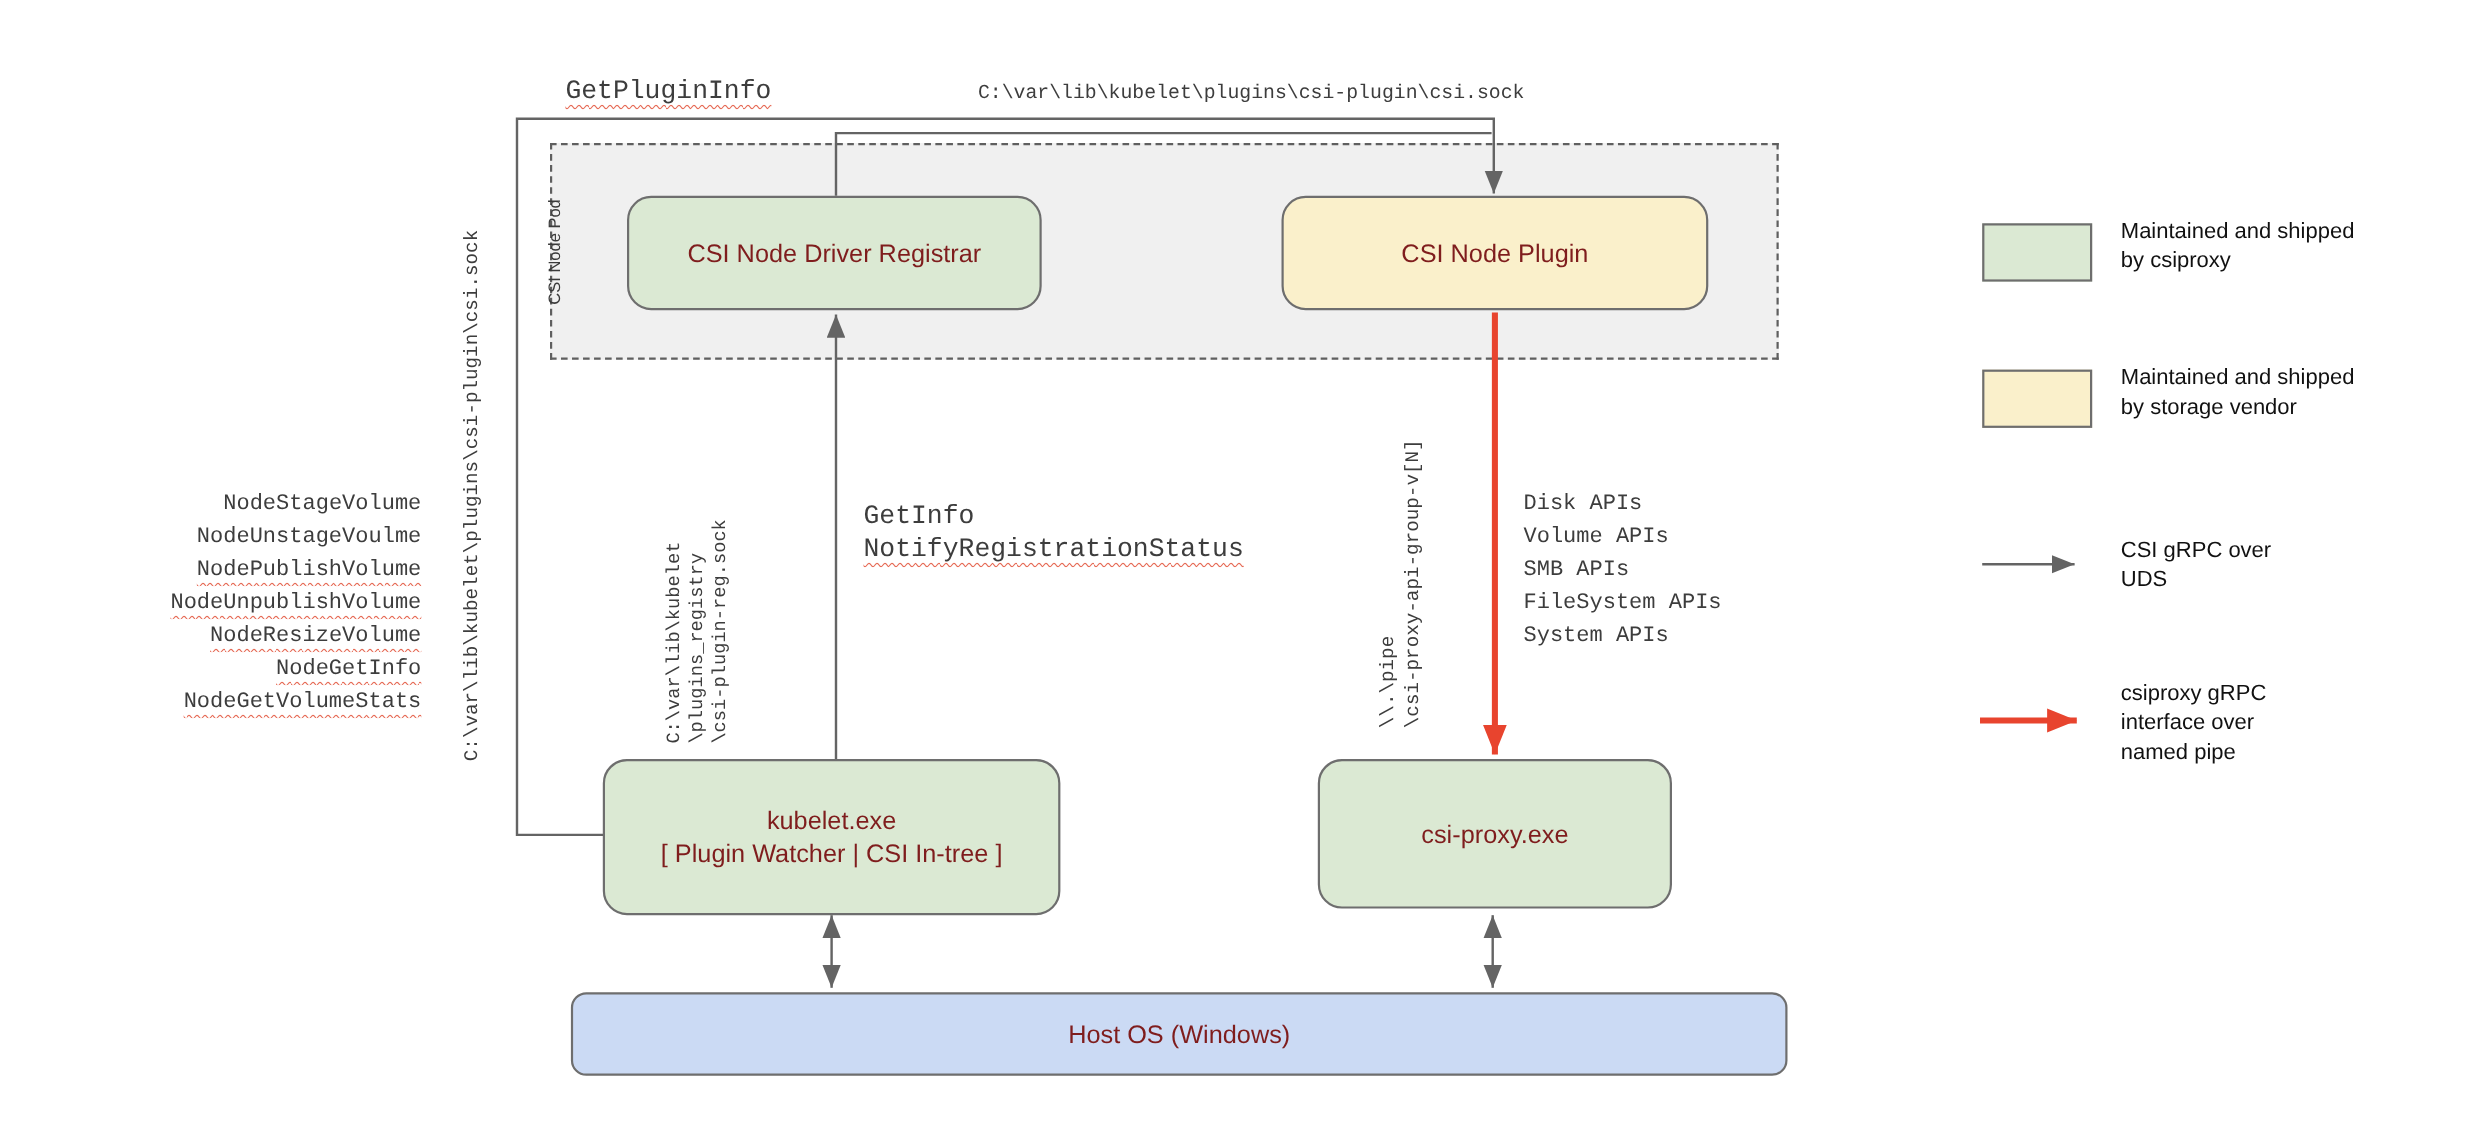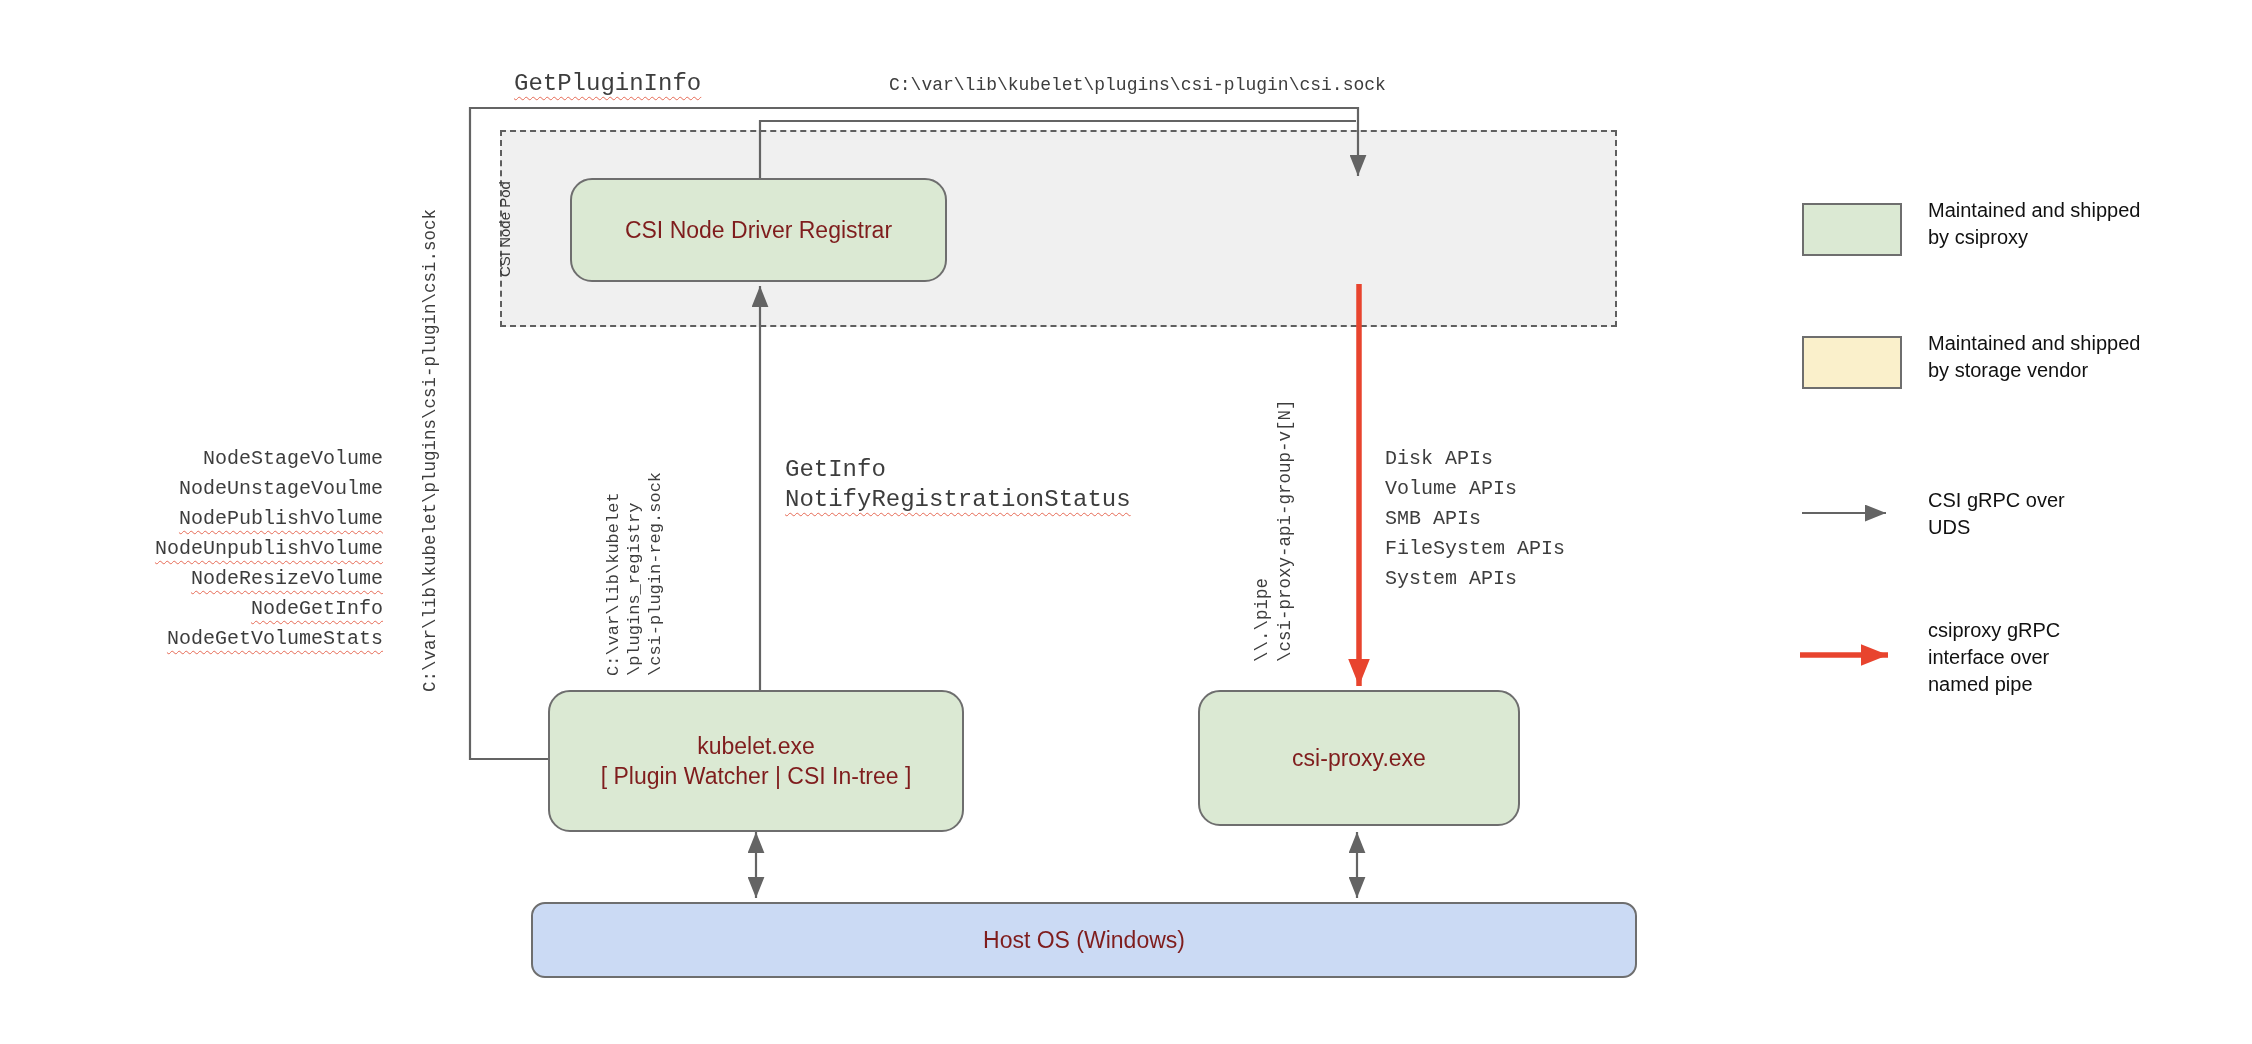--- a/index.html
+++ b/index.html
@@ -71,28 +71,31 @@
     <path d="M1359,284 V686" fill="none" stroke="#e8442e" stroke-width="5.5" marker-end="url(#ar)"></path>
     <path d="M756,832 V898" fill="none" stroke="#646464" stroke-width="2.2" marker-start="url(#ag)" marker-end="url(#ag)"></path>
     <path d="M1357,832 V898" fill="none" stroke="#646464" stroke-width="2.2" marker-start="url(#ag)" marker-end="url(#ag)"></path>
     <path d="M1802,513 H1886" fill="none" stroke="#646464" stroke-width="2.2" marker-end="url(#ag)"></path>
     <path d="M1800,655 H1888" fill="none" stroke="#e8442e" stroke-width="5.5" marker-end="url(#ar)"></path>
   </svg>
 
   <div class="node green" style="left:570px; top:178px; width:377px; height:104px;">
     <span>CSI Node Driver Registrar</span>
   </div>
+  <div class="node yellow" style="left:1165px; top:178px; width:388px; height:104px;">
+    <span>CSI Node Plugin</span>
+  </div>
   <div class="node green" style="left:548px; top:690px; width:416px; height:142px;">
     <span>kubelet.exe</span>
     <span>[ Plugin Watcher | CSI In-tree ]</span>
   </div>
   <div class="node green" style="left:1198px; top:690px; width:322px; height:136px;">
     <span>csi-proxy.exe</span>
   </div>
-  <div class="node blue" style="left:519px; top:902px; width:1106px; height:76px; border-radius:14px;margin-left:12px;">
+  <div class="node blue" style="left:519px; top:902px; width:1106px; height:76px; border-radius:14px;">
     <span>Host OS (Windows)</span>
   </div>
 
   <div class="txt mono sq" style="left:514px; top:70px; font-size:24px; line-height:28px;">GetPluginInfo</div>
 
   <div class="txt mono" style="left:889px; top:74px; font-size:18px; line-height:22px;">C:\var\lib\kubelet\plugins\csi-plugin\csi.sock</div>
 
   <div class="txt mono rot" style="left:441px; top:670px; height:22px; line-height:22px; font-size:17.5px;">C:\var\lib\kubelet\plugins\csi-plugin\csi.sock</div>
 
   <div class="txt mono" style="left:80px; top:444px; width:303px; text-align:right; font-size:20px; line-height:30px;">

